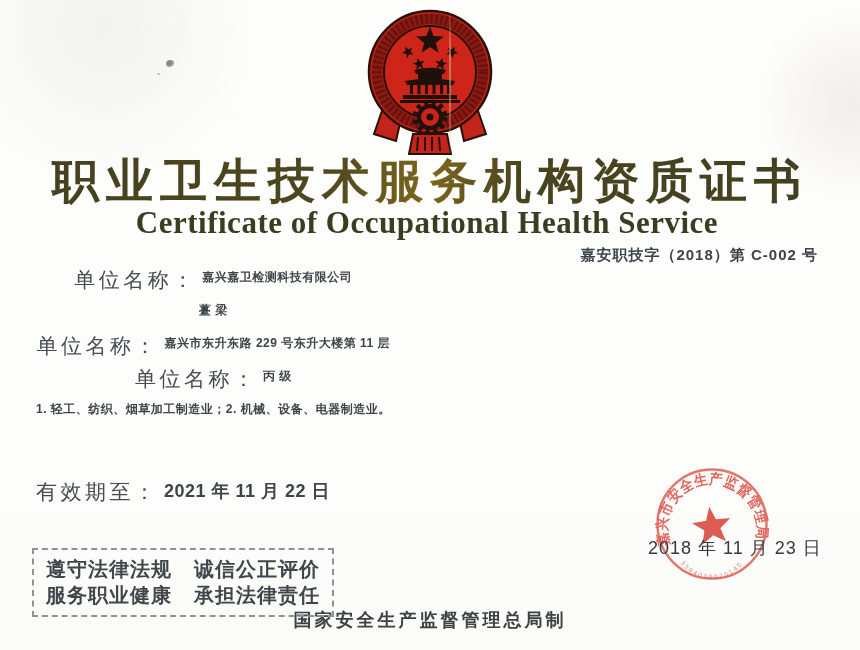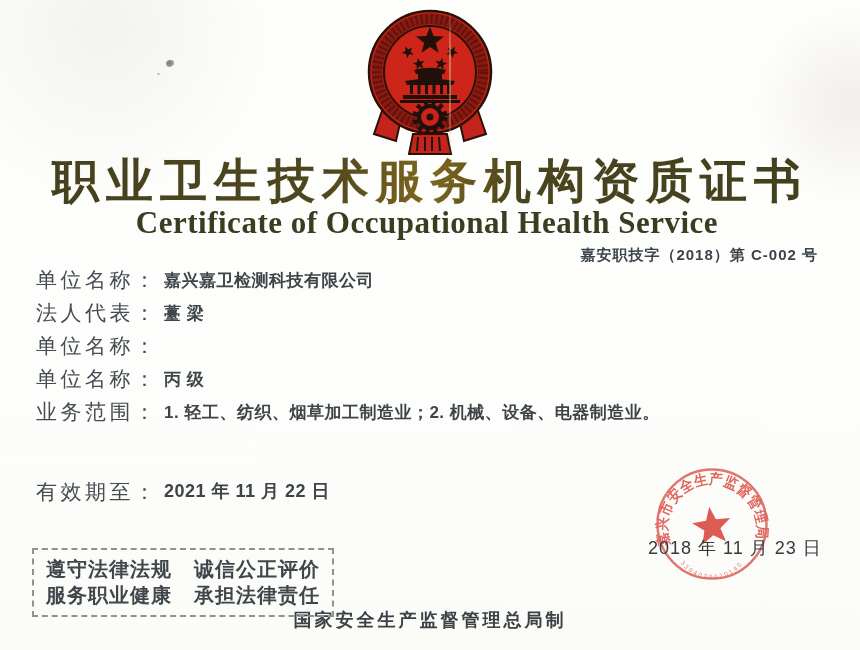--- a/index.html
+++ b/index.html
@@ -35,28 +35,28 @@
     position:absolute;left:0;top:205px;width:854px;text-align:center;
     font-family:"Liberation Serif","DejaVu Serif",serif;font-weight:bold;
     font-size:31px;letter-spacing:0.5px;color:#3b3d21;white-space:nowrap;
   }
   .cert-no{
     position:absolute;right:42px;top:246px;
     font-size:15px;font-weight:bold;color:#3c444b;letter-spacing:1px;white-space:nowrap;
   }
   
   .fields{position:absolute;left:36px;top:266px;}
-  .frow{display:flex;align-items:flex-start;height:33px;}
+  .frow{display:flex;align-items:flex-start;height:33px;justify-content:center;}
   .flabel{
     width:128px;flex:0 0 128px;
     font-family:"Liberation Serif","DejaVu Serif",serif;
     font-size:21px;color:#464d52;letter-spacing:3.5px;white-space:nowrap;
   }
   .fvalue{
-    padding-top:3px;font-size:17px;font-weight:bold;color:#3e4549;
+    padding-top:3px;font-size:12px;font-weight:bold;color:#3e4549;
     letter-spacing:0.5px;white-space:nowrap;
   }
   .validity{position:absolute;left:36px;top:478px;display:flex;align-items:flex-start;justify-content:center;}
   .validity .flabel{width:128px;flex:0 0 128px;}
   .validity .fvalue{padding-top:1px;font-size:18px;}
   
   .stamp{position:absolute;left:618px;top:430px;width:188px;height:188px;opacity:.88;}
   .issue-date{
     position:absolute;left:648px;top:536px;z-index:3;
     font-size:18px;font-weight:normal;color:#343b40;letter-spacing:1px;white-space:nowrap;text-align:center;
@@ -135,32 +135,31 @@
   <div class="title-cn">职业卫生技术服务机构资质证书</div>
   <div class="title-en">Certificate of Occupational Health Service</div>
   <div class="cert-no">嘉安职技字（2018）第 C-002 号</div>
 
   <div class="fields">
     <div class="frow">
       <span class="flabel">单位名称：</span>
       <span class="fvalue">嘉兴嘉卫检测科技有限公司</span>
     </div>
     <div class="frow">
-      <span class="flabel">法人代表：</span>
       <span class="fvalue">薹  梁</span>
     </div>
     <div class="frow">
       <span class="flabel">单位名称：</span>
+      <span class="fvalue">嘉兴市东升东路 229 号东升大楼第 11 层</span>
     </div>
     <div class="frow">
       <span class="flabel">单位名称：</span>
       <span class="fvalue">丙  级</span>
     </div>
     <div class="frow">
-      <span class="flabel">业务范围：</span>
       <span class="fvalue">1. 轻工、纺织、烟草加工制造业；2. 机械、设备、电器制造业。</span>
     </div>
   </div>
 
   <div class="validity">
     <span class="flabel">有效期至：</span>
     <span class="fvalue">2021 年 11 月 22 日</span>
   </div>
 
   <svg class="stamp" viewBox="0 0 200 200" aria-hidden="true">

